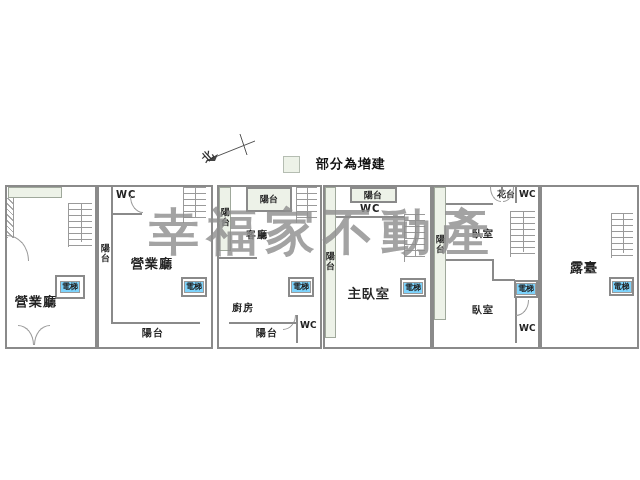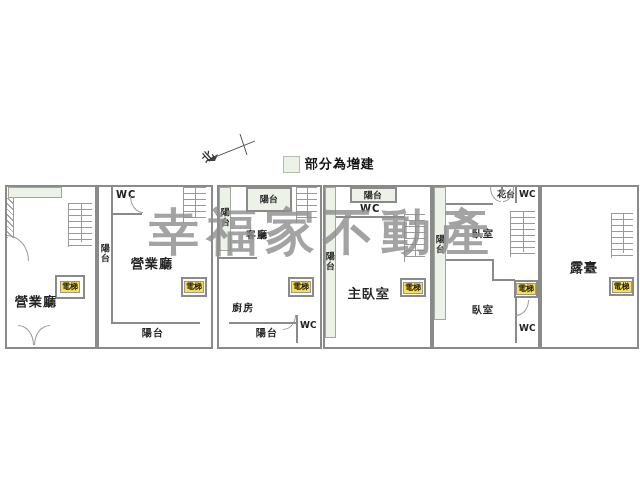--- a/index.html
+++ b/index.html
@@ -13,29 +13,29 @@
   .rl.big{font-size:13px;}
   .rl.sm{font-size:9px;letter-spacing:0;}
   .vlabel{position:absolute;font-weight:bold;color:#222;font-size:9px;width:11px;line-height:1.15;
           word-break:break-all;text-align:center;white-space:normal;}
   .stairs{position:absolute;border-left:1px solid #9a9a9a;
           background:repeating-linear-gradient(to bottom,#9a9a9a 0 1px,transparent 1px 6px);}
   .stairs::after{content:"";position:absolute;left:50%;top:0;bottom:5px;width:1px;background:#9a9a9a;}
   .elev{position:absolute;display:flex;align-items:center;justify-content:center;
         border:2px solid #8a8a8a;background:#fff;box-sizing:border-box;}
   .elev-t{border:1px solid #9a9a9a;font-size:8px;font-weight:bold;color:#222;padding:1px 1px;
-          white-space:nowrap;background:#fde047;line-height:1;}
+          white-space:nowrap;background:#7dd3fc;line-height:1;}
   .arc{position:absolute;box-sizing:border-box;}
   .hatch{position:absolute;background:repeating-linear-gradient(45deg,#a8a8a8 0 1px,transparent 1px 4px);
          border-right:1px solid #9a9a9a;}
   #watermark{position:absolute;left:149px;top:207px;font-size:50px;font-weight:bold;
              color:#8f8f8f;opacity:.82;letter-spacing:8px;line-height:1;z-index:40;white-space:nowrap;}
   #legend{position:absolute;left:283px;top:155px;display:flex;align-items:center;z-index:5;}
   #legend .sw{width:15px;height:15px;background:#edf2e8;border:1px solid #b5bdb2;}
-  #legend .lg-t{margin-left:5px;font-size:13px;font-weight:bold;color:#111;letter-spacing:1px;}
+  #legend .lg-t{margin-left:16px;font-size:13px;font-weight:bold;color:#111;letter-spacing:1px;}
   #compass{position:absolute;left:198px;top:131px;z-index:5;}
 </style>
 </head>
 <body>
 
 <div id="stage">
 
   <div id="legend">
     <div class="sw"></div>
     <div class="lg-t">部分為增建</div>

